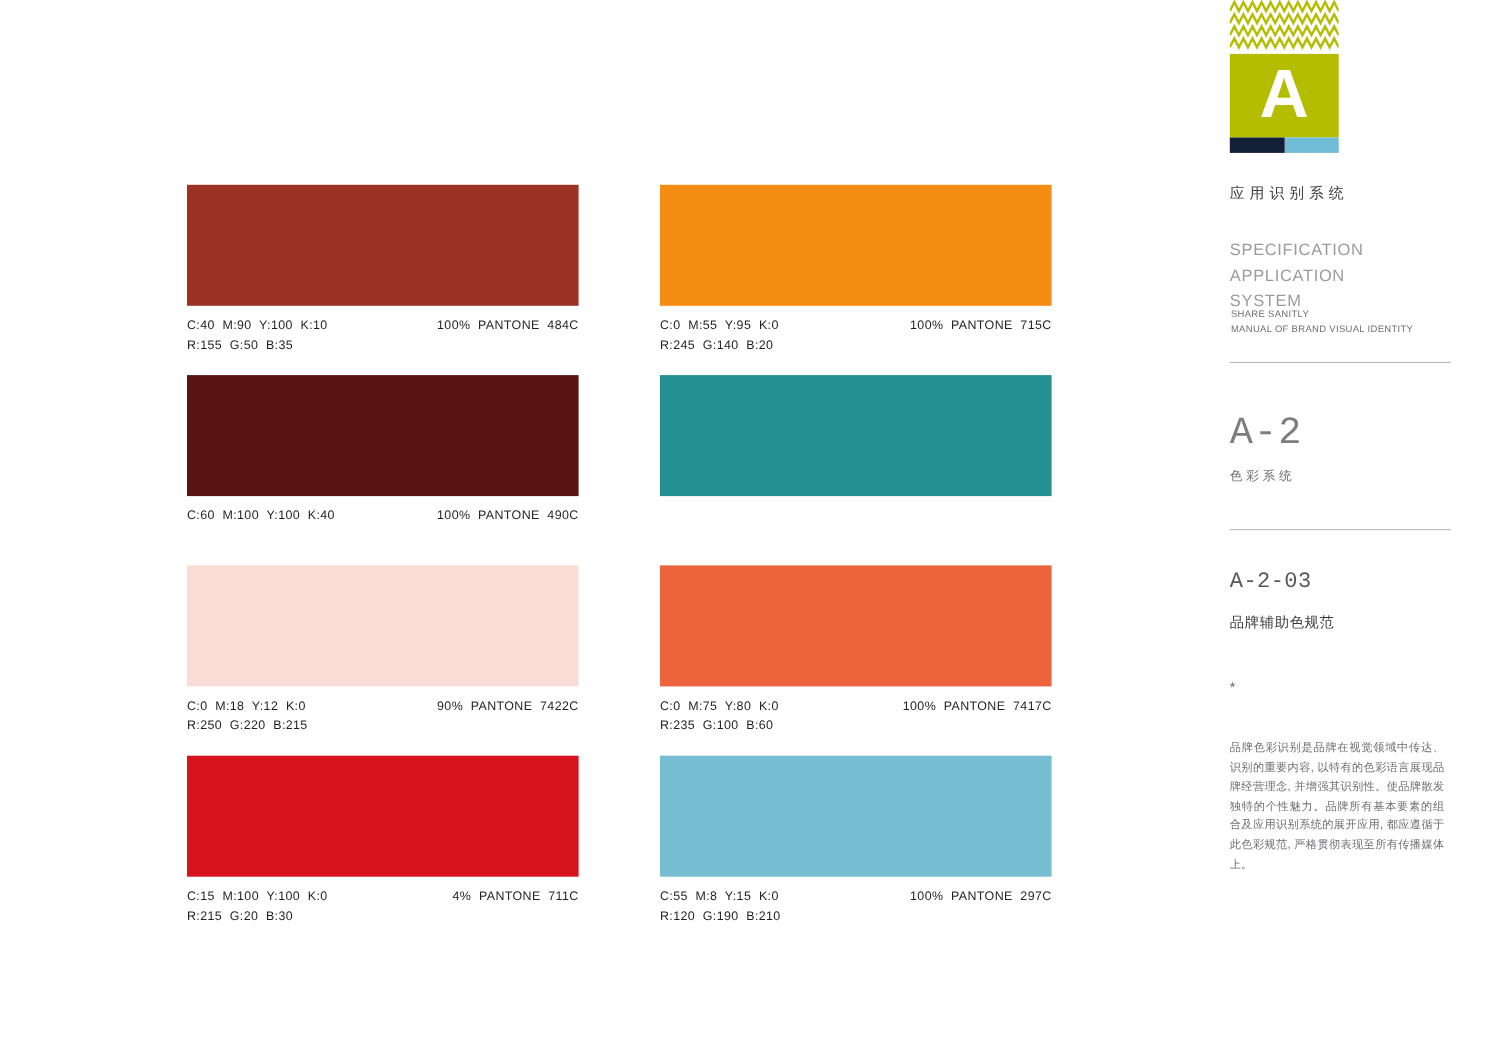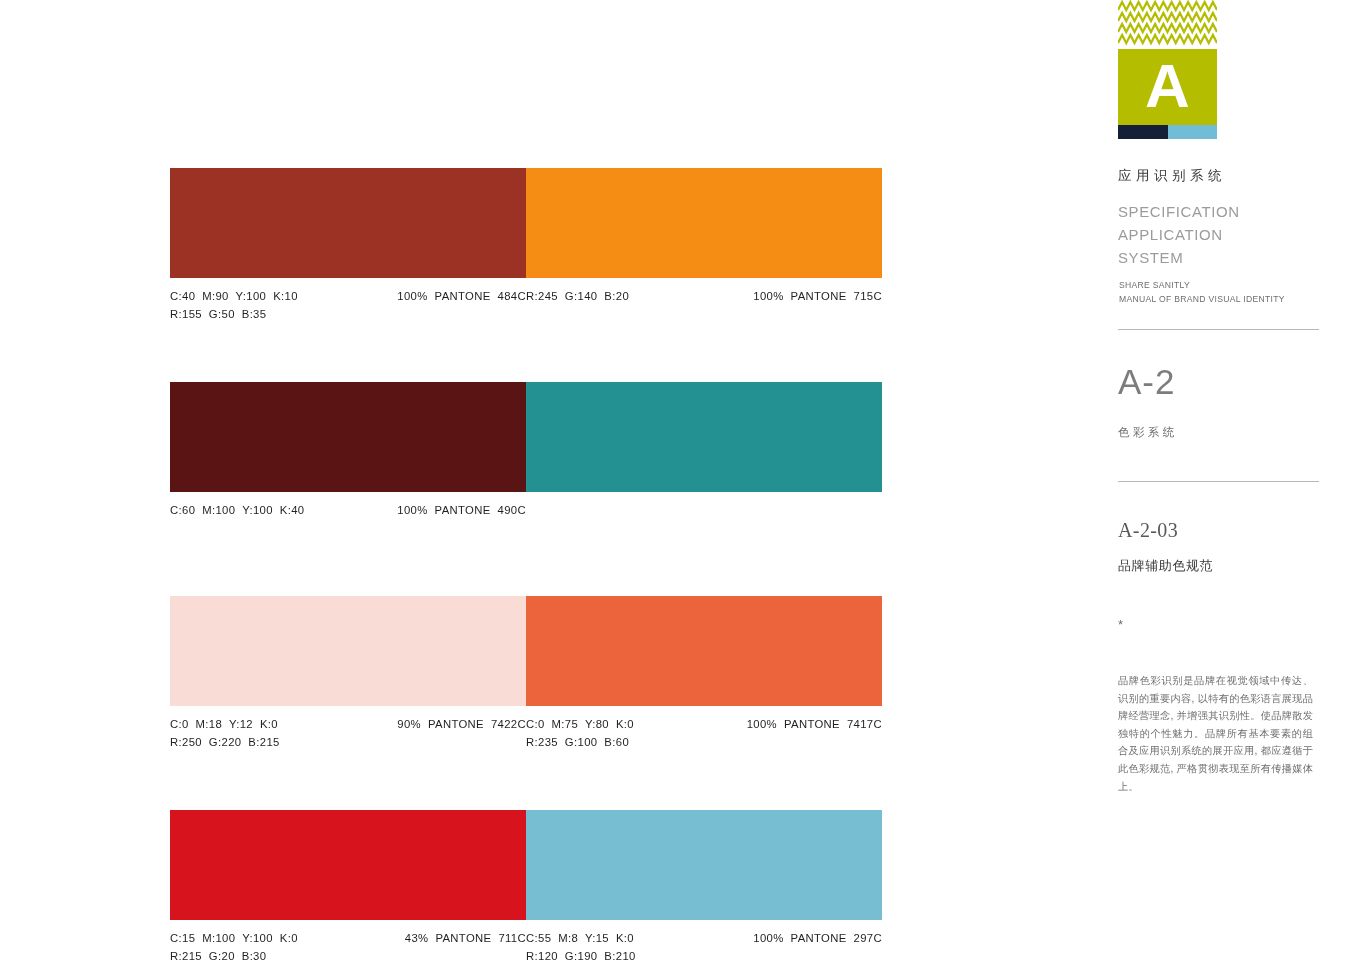--- a/index.html
+++ b/index.html
@@ -19,21 +19,22 @@
   
   #color-grid {
     position: absolute;
     left: 170px;
     top: 168px;
     width: 786px;
     height: 672px;
   }
   .swatch-row {
     display: flex;
-    height: 214px;
+    justify-content: space-between;
+    height: 173px;
   }
   .swatch-cell {
     width: 356px;
     position: relative;
   }
   .swatch-chip {
     width: 356px;
     height: 110px;
     display: block;
   }
@@ -167,47 +168,47 @@
     width: 201px;
     height: 1px;
     background: #b8b8ba;
   }
   #rule-1 { top: 329px; }
   #rule-2 { top: 481px; }
 
   #section-code {
     position: absolute;
     left: 0;
-    top: 363px;
+    top: 375px;
     font-size: 35px;
     line-height: 38px;
     letter-spacing: 1px;
     color: #7d7d80;
     font-weight: 300;
-    font-family: Liberation Sans, sans-serif;
+    font-family: Liberation Mono, monospace;
   }
   #section-name {
     position: absolute;
     left: 0;
     top: 425px;
     font-size: 11.5px;
     letter-spacing: 3.4px;
     color: #6d6e71;
     font-family: "Liberation Sans", sans-serif;
   }
 
   #subsection-code {
     position: absolute;
     left: 0;
     top: 518px;
     font-size: 20px;
     line-height: 24px;
     letter-spacing: 0.4px;
     color: #58585b;
-    font-family: Liberation Serif, serif;
+    font-family: Liberation Mono, monospace;
   }
   #subsection-name {
     position: absolute;
     left: 0;
     top: 557px;
     font-size: 13px;
     letter-spacing: 0.6px;
     color: #3b3b3d;
     font-family: "Liberation Sans", sans-serif;
   }
@@ -244,20 +245,21 @@
       <div class="swatch-chip" style="background: rgb(155, 50, 35);"></div>
       <div class="swatch-meta">
         <div class="meta-line">C:40  M:90  Y:100  K:10</div>
         <div class="meta-line">R:155  G:50  B:35</div>
         <div class="meta-pantone">100%  PANTONE  484C</div>
       </div>
     </div>
     <div class="swatch-cell">
       <div class="swatch-chip" style="background: rgb(245, 140, 20);"></div>
       <div class="swatch-meta">
+        <div class="meta-line">C:0  M:55  Y:95  K:0</div>
         <div class="meta-line">R:245  G:140  B:20</div>
         <div class="meta-pantone">100%  PANTONE  715C</div>
       </div>
     </div>
   </div>
 
   <div class="swatch-row">
     <div class="swatch-cell">
       <div class="swatch-chip" style="background: rgb(90, 20, 20);"></div>
       <div class="swatch-meta">
@@ -288,21 +290,21 @@
       </div>
     </div>
   </div>
 
   <div class="swatch-row">
     <div class="swatch-cell">
       <div class="swatch-chip" style="background: rgb(215, 20, 30);"></div>
       <div class="swatch-meta">
         <div class="meta-line">C:15  M:100  Y:100  K:0</div>
         <div class="meta-line">R:215  G:20  B:30</div>
-        <div class="meta-pantone">43%  PANTONE  711C</div>
+        <div class="meta-pantone">4%  PANTONE  711C</div>
       </div>
     </div>
     <div class="swatch-cell">
       <div class="swatch-chip" style="background: rgb(120, 190, 210);"></div>
       <div class="swatch-meta">
         <div class="meta-line">C:55  M:8  Y:15  K:0</div>
         <div class="meta-line">R:120  G:190  B:210</div>
         <div class="meta-pantone">100%  PANTONE  297C</div>
       </div>
     </div>
@@ -323,21 +325,21 @@
     </svg>
     <div id="logo-body"></div>
     <div id="logo-letter">A</div>
     <div id="logo-bar">
       <div id="logo-bar-navy"></div>
       <div id="logo-bar-blue"></div>
     </div>
   </div>
 
   <div id="sidebar-title-cn">应用识别系统</div>
-  <div id="sidebar-title-en" style="white-space: pre-line;">SPECIFICATION
+  <div id="sidebar-title-en" style="white-space: pre-line; margin-top: 16px;">SPECIFICATION
 APPLICATION
 SYSTEM</div>
   <div id="sidebar-sub-en" style="white-space: pre-line;">SHARE SANITLY
 MANUAL OF BRAND VISUAL IDENTITY</div>
 
   <div class="rule" id="rule-1"></div>
 
   <div id="section-code">A-2</div>
   <div id="section-name">色彩系统</div>
 

